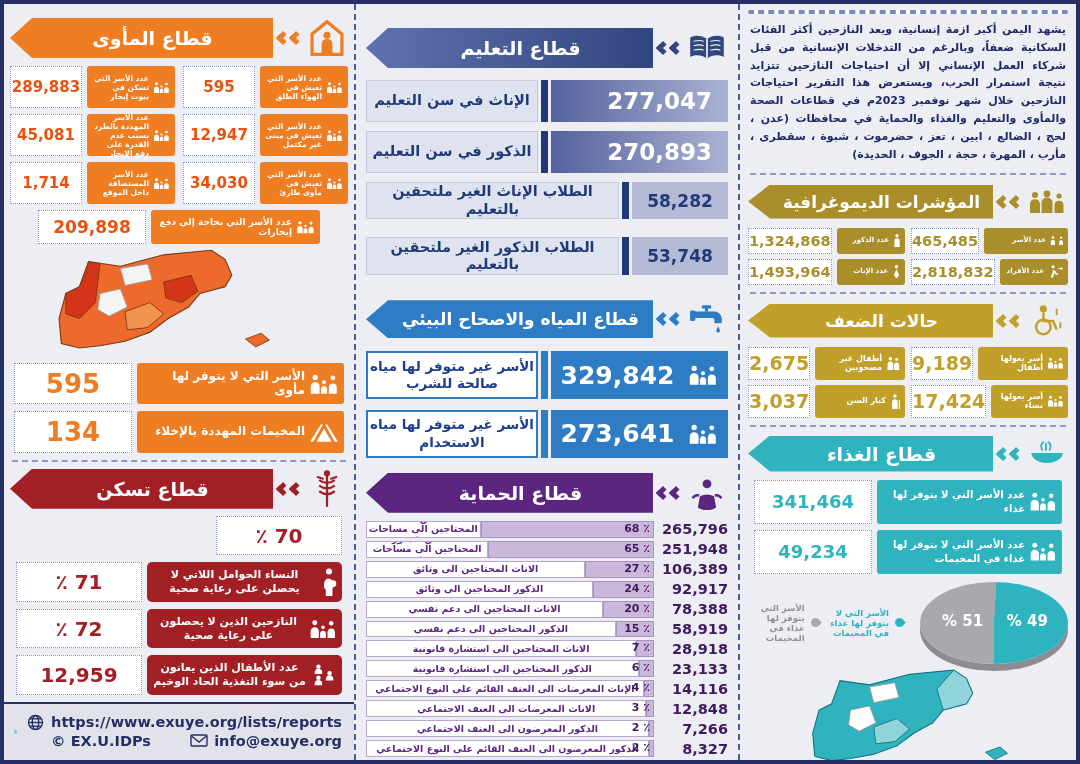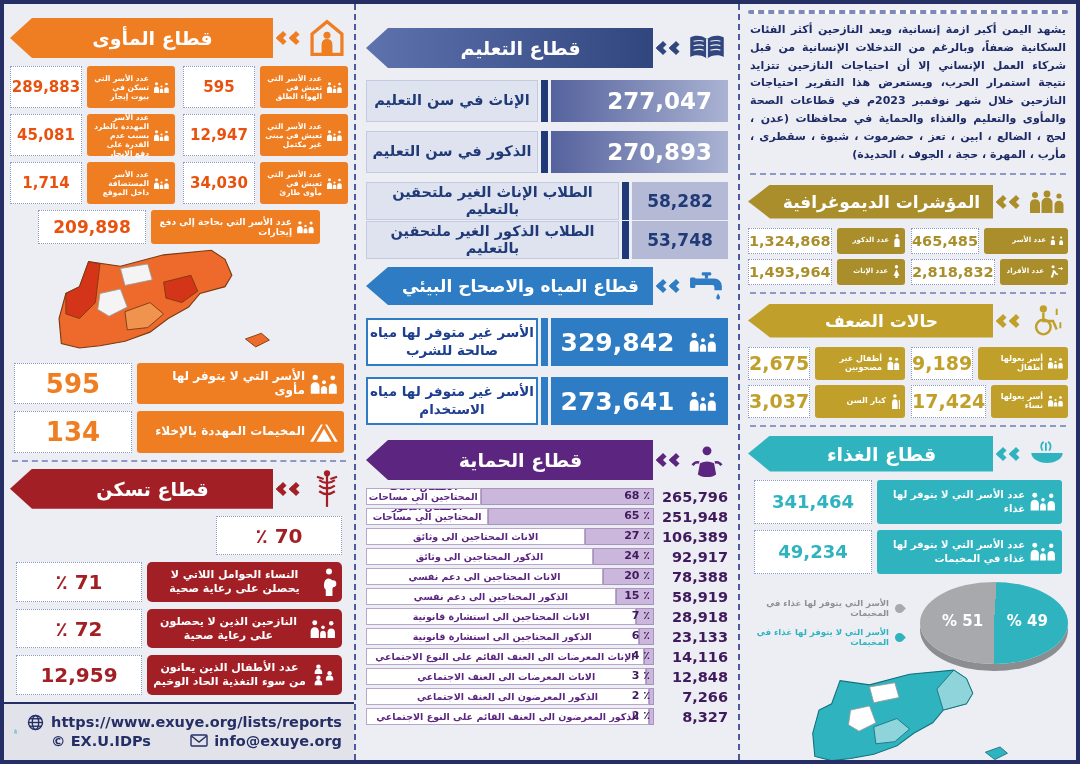--- a/index.html
+++ b/index.html
@@ -44,21 +44,21 @@
   .fl1{display:flex;align-items:center;gap:7px;font-size:14.5px}
   .fl2{display:flex;align-items:center;justify-content:space-between;font-size:14.5px;margin-top:2px;padding-left:24px}
   .fl2 .em{display:flex;align-items:center;gap:6px}
   
   .edu-row{display:flex;align-items:stretch;height:42px;margin-bottom:9px}
   .edu-lab{width:172px;background:#dfe3f0;border:1px solid #c4cadf;color:#203a77;font-weight:bold;font-size:14.5px;display:flex;align-items:center;justify-content:center;text-align:center;line-height:1.2}
   .edu-lab.wide{flex:1;width:auto}
   .edu-strip{width:7px;background:#203a77;margin:0 3px}
   .edu-bar{flex:1;background:linear-gradient(90deg,#55629d,#aab3d3);color:#fff;font-size:23px;font-weight:bold;display:flex;align-items:center;justify-content:flex-end;padding-right:16px}
   .edu-numbox{width:96px;background:#b4bad5;color:#203a77;font-weight:bold;font-size:17px;display:flex;align-items:center;justify-content:center}
-  .edu-row.small{height:38px;margin-bottom:1px}
+  .edu-row.small{height:38px;margin-bottom:18px}
   
   .wash-row{display:flex;align-items:stretch;height:48px;margin-bottom:11px}
   .wash-lab{width:172px;background:#fff;border:2px solid #2e7cc4;color:#1e3f8f;font-weight:bold;font-size:13.5px;display:flex;align-items:center;justify-content:center;text-align:center;line-height:1.3}
   .wash-strip{width:7px;background:#2e7cc4;margin:0 3px}
   .wash-bar{flex:1;background:#2e7cc4;color:#fff;font-size:25px;font-weight:bold;display:flex;align-items:center;justify-content:center;gap:14px}
   
   .prot-row{display:flex;align-items:stretch;height:17px;margin-bottom:3px;position:relative}
   .prot-lab{flex:1;background:#fff;border:1px solid #b9a6cc;color:#5c2680;font-size:9.5px;font-weight:bold;display:flex;align-items:center;justify-content:center;text-align:center;line-height:1.05;overflow:hidden}
   .prot-bar{background:#cbb7dc;border:1px solid #a893c0;flex:none}
   .prot-pct{position:absolute;right:78px;top:0;width:46px;text-align:right;font-size:11px;font-weight:bold;color:#3f1a5c;line-height:16px;direction:ltr;z-index:2}
@@ -76,21 +76,21 @@
   .dgrid .lab{font-size:7px;line-height:1.15;padding:1px 4px}
   .dgrid .num{font-size:14.5px}
   .vgrid .stat{height:33px}
   .vgrid .lab{font-size:8px}
   .vgrid .num{font-size:19px}
   .fstats{margin:6px 6px 0 6px;display:flex;flex-direction:column;gap:6px}
   .fstats .stat{height:44px}
   .fstats .lab{font-size:10px;line-height:1.35;justify-content:center}
   .fstats .num{width:118px;font-size:18px}
   .pieblock{display:flex;align-items:center;gap:6px;margin-top:8px}
-  .legend{flex:1;display:flex;flex-direction:column;gap:9px;padding-right:4px}
+  .legend{flex:1;display:flex;flex-direction:row;gap:9px;padding-right:4px}
   .litem{display:flex;direction:rtl;align-items:center;gap:6px;font-size:8.5px;font-weight:bold}
   .pin{width:9px;height:9px;border-radius:50% 50% 50% 0;transform:rotate(-135deg);flex:none}
   .pie{width:148px;height:82px;border-radius:50%;position:relative;box-shadow:0 7px 0 #8b8d90;flex:none;margin-left:6px}
   .pie span{position:absolute;top:30px;color:#fff;font-weight:bold;font-size:15px}
   .pie .p1{left:22px}
   .pie .p2{right:20px}
   svg{display:block}
 </style>
 </head>
 <body>

